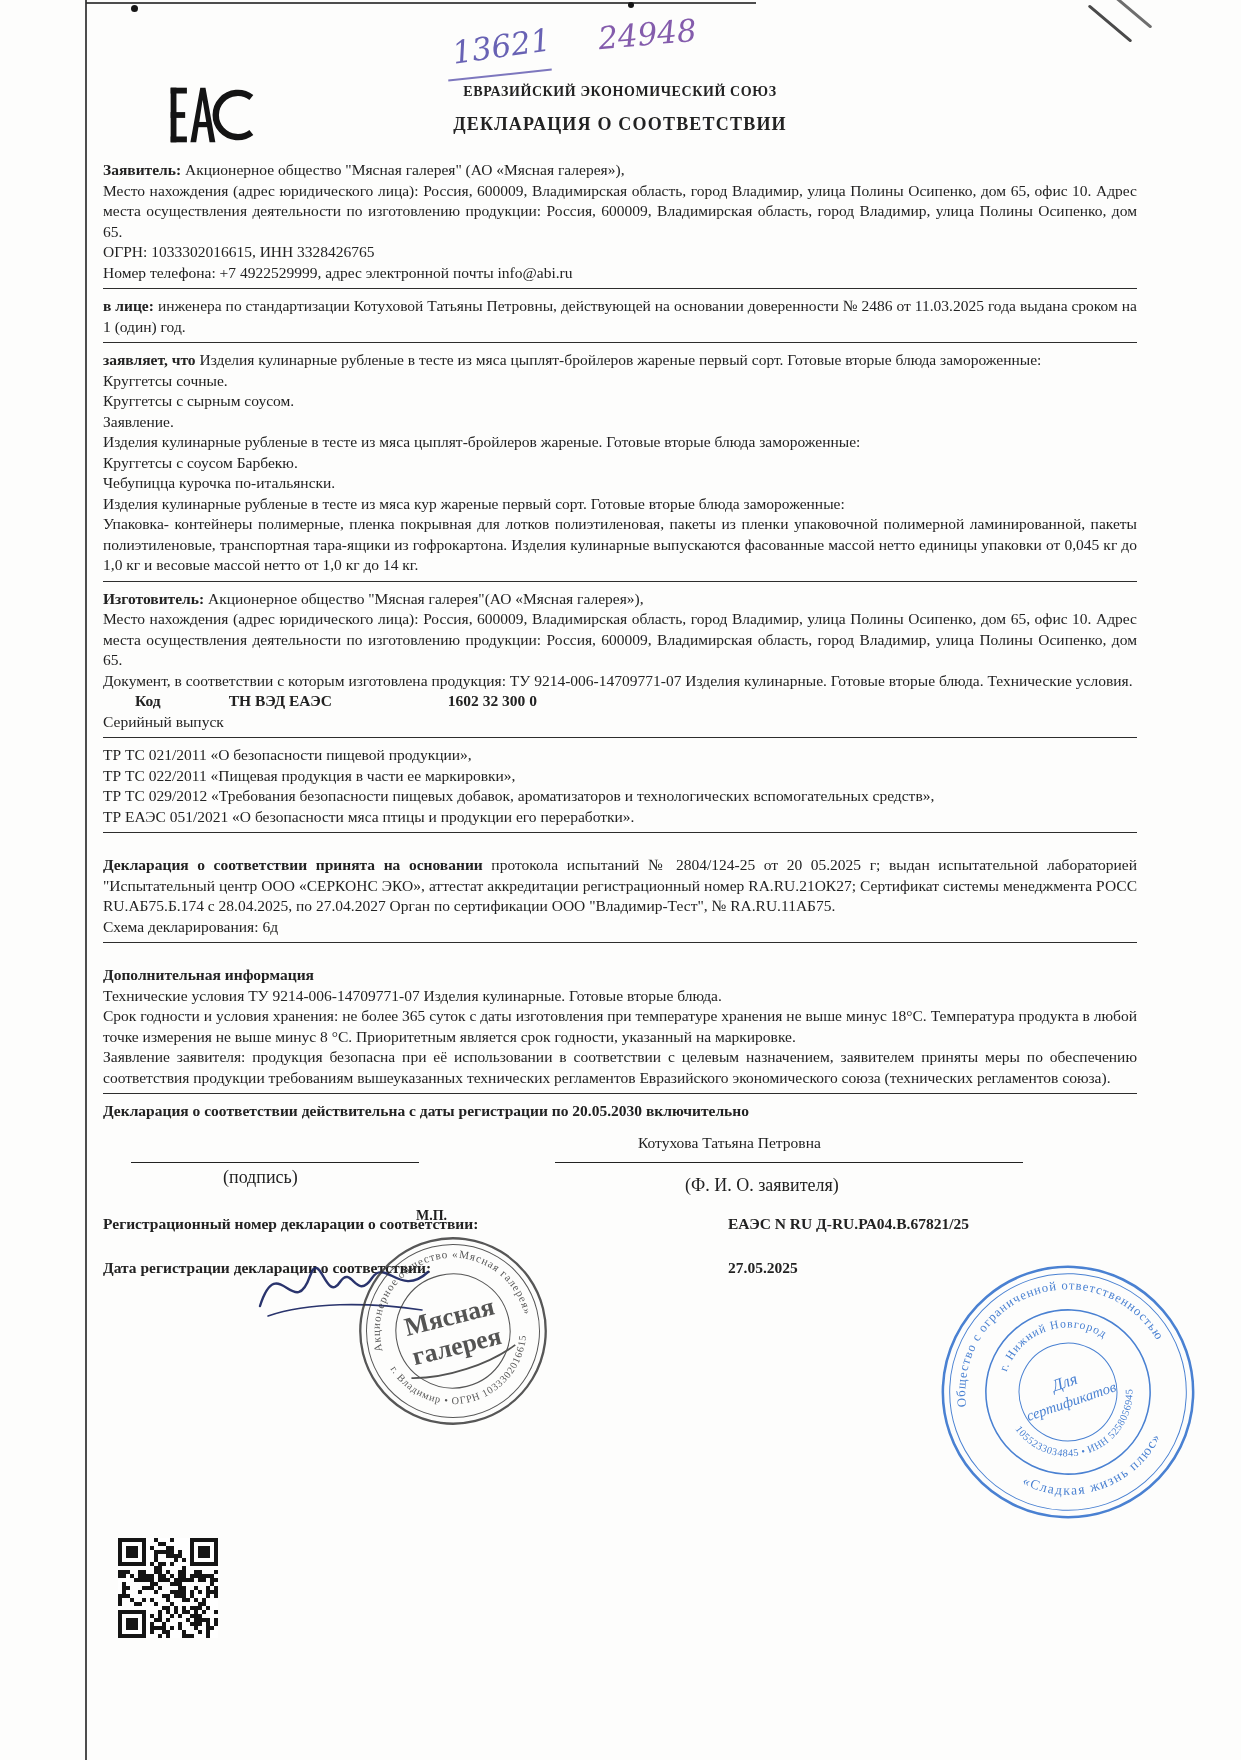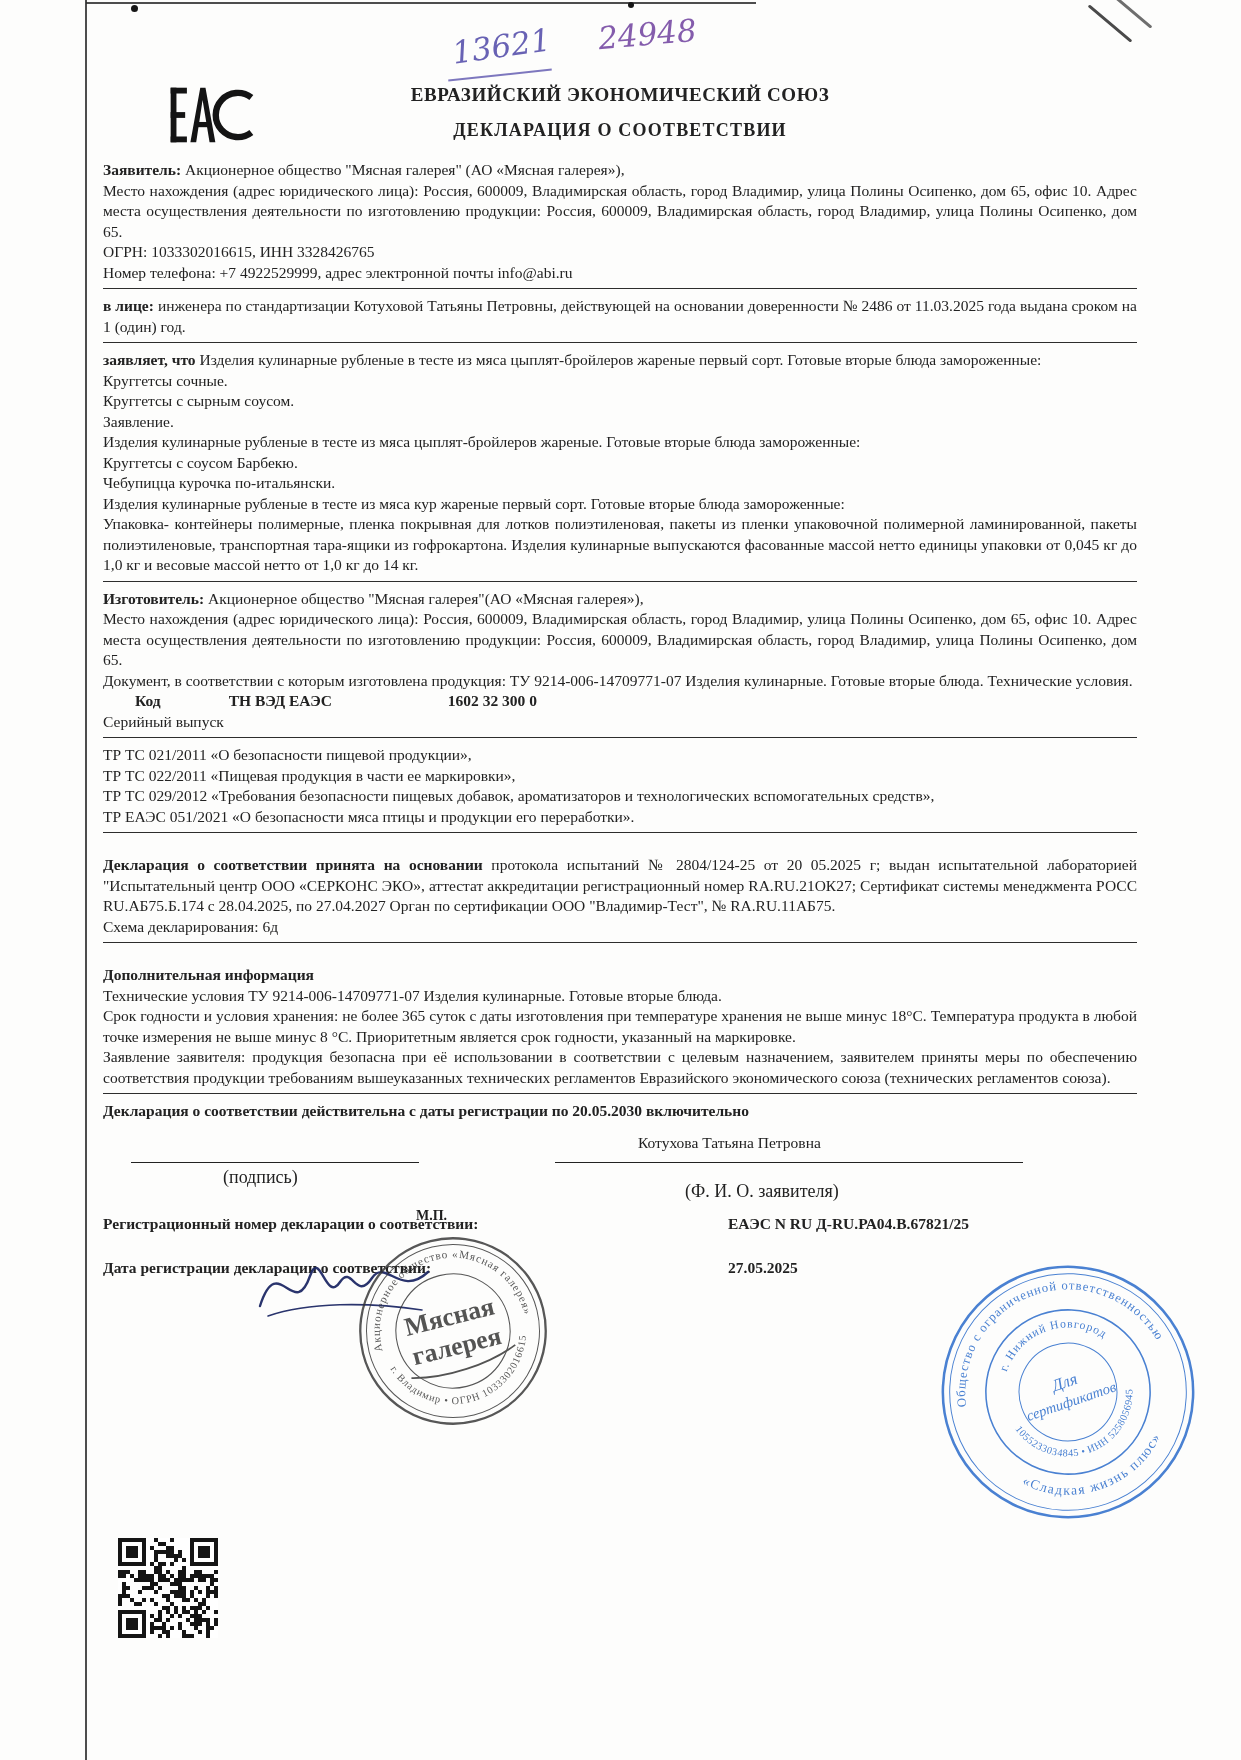--- a/index.html
+++ b/index.html
@@ -17,38 +17,38 @@
   
   .hw{position:absolute;font-family:"DejaVu Serif",serif;font-style:italic;font-size:31px;
       color:#5c55ae;opacity:.92;white-space:nowrap;}
   .hw1{left:452px;top:28px;transform:rotate(-8deg);}
   .hw2{left:598px;top:16px;transform:rotate(-5deg);color:#7a4fa6;}
   .hw-underline{position:absolute;left:448px;top:74px;width:104px;height:2px;background:#5c55ae;
       transform:rotate(-6deg);opacity:.8;}
   
   .eac{position:absolute;left:166px;top:68px;width:90px;height:94px;}
   .header{position:absolute;left:103px;top:84px;width:1034px;text-align:center;}
-  .title1{font-size:19px;font-weight:bold;letter-spacing:.6px;}
+  .title1{font-size:14px;font-weight:bold;letter-spacing:.6px;}
   .title2{font-size:18px;font-weight:bold;letter-spacing:1.2px;margin-top:14px;}
   
   .content{position:absolute;left:103px;top:160px;width:1034px;font-size:15.5px;line-height:20.5px;}
   p{margin:0;}
   .j{text-align:justify;}
   .sep{border-top:1.5px solid #2d2d2d;margin:5px 0 7px;}
   .sep.wide{margin-bottom:22px;}
   .coderow b{display:inline-block;margin-left:32px;}
   .coderow .c1{margin-right:36px;}
   .coderow .c2{margin-right:84px;}
   .sigzone{position:relative;height:60px;margin-top:6px;}
   .sigline{position:absolute;border-bottom:1.4px solid #222;height:0;}
   .l1{left:28px;top:34px;width:288px;}
   .l2{left:452px;top:34px;width:468px;}
   .cap{position:absolute;font-size:18px;color:#222;}
   .cap1{left:120px;top:39px;}
-  .cap2{left:582px;top:53px;}
+  .cap2{left:582px;top:47px;}
   .fio{position:absolute;left:535px;top:5px;font-size:15.5px;}
   .regrow{position:relative;margin-top:26px;height:22px;}
   .regrow.r2{margin-top:22px;}
   .regrow .val{position:absolute;left:625px;top:0;}
   
   .stamp-black{position:absolute;left:346px;top:1224px;width:214px;height:214px;
       transform:rotate(-14deg);opacity:.82;}
   .stamp-blue{position:absolute;left:936px;top:1260px;width:264px;height:264px;
       transform:rotate(-19deg);opacity:.85;}
   .signature-svg{position:absolute;left:250px;top:1242px;width:190px;height:96px;opacity:.95;}

